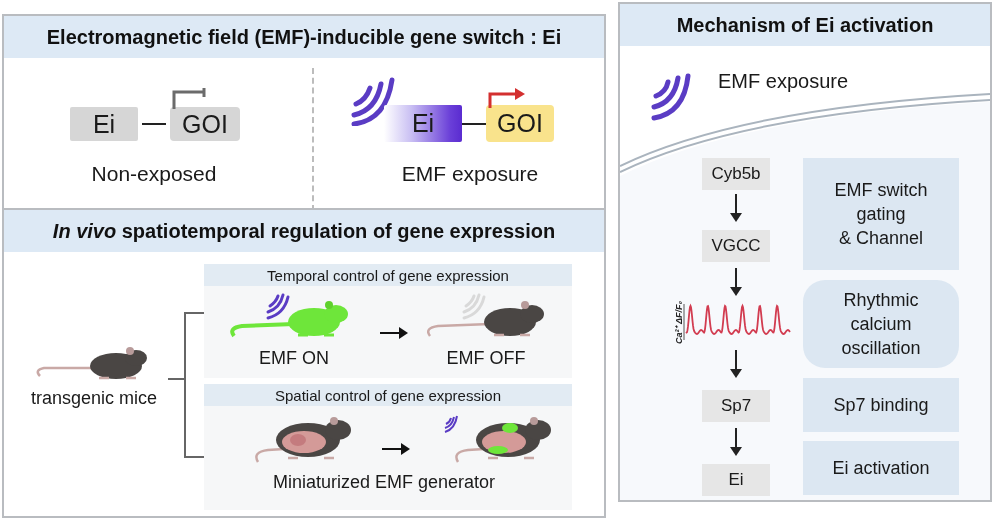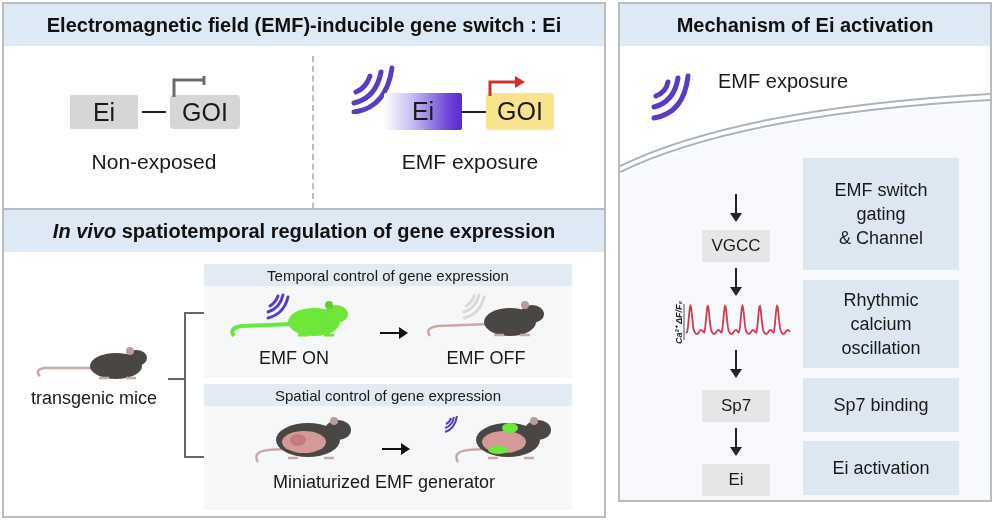--- a/index.html
+++ b/index.html
@@ -3,21 +3,21 @@
 <meta charset="utf-8">
 <style>
   * { box-sizing: border-box; margin: 0; padding: 0; }
   html, body { width: 994px; height: 520px; background: #ffffff; overflow: hidden; }
   body { font-family: "Liberation Sans", sans-serif; color: #1a1a1a; position: relative; }
 
   .panel { position: absolute; border: 2px solid #b9bcc0; background: #ffffff; }
   .panel-header { position: absolute; left: 0; right: 0; top: 0; background: #dde9f5; display: flex; align-items: center; justify-content: center; font-weight: bold; color: #111; }
 
   
-  #panel-switch { left: 2px; top: 2px; width: 604px; height: 252px; }
+  #panel-switch { left: 2px; top: 14px; width: 604px; height: 252px; }
   #panel-switch .panel-header { height: 42px; font-size: 20px; }
   .divider-dashed { position: absolute; left: 308px; top: 52px; bottom: 4px; border-left: 2px dashed #bcbcbc; }
 
   .gene-box { position: absolute; display: flex; align-items: center; justify-content: center; font-size: 25px; color: #1a1a1a; border-radius: 2px; }
   .gene-gray { background: #d6d6d6; }
   .gene-goi-on { background: #f9e38c; border-radius: 4px; }
   .gene-ei-on { background: linear-gradient(to right, #ffffff 0%, #c9bff3 35%, #6a3fd8 85%, #5a2bd0 100%); }
   .link-line { position: absolute; height: 2px; background: #222; }
   .caption { position: absolute; font-size: 21px; color: #1a1a1a; text-align: center; }
 
@@ -166,20 +166,21 @@
     <path d="M0 130 Q120 70 370 56 L370 130 Z" fill="#f7f9fc"></path>
   </svg>
 
   <svg style="position:absolute; left:30px; top:66px;" width="52" height="52">
     <path d="M6 26 Q16 22 18 12" stroke="#5a3cc4" stroke-width="5" fill="none" stroke-linecap="round"></path>
     <path d="M4 37 Q24 32 28 8" stroke="#5a3cc4" stroke-width="5" fill="none" stroke-linecap="round"></path>
     <path d="M4 48 Q34 43 38 6" stroke="#5a3cc4" stroke-width="5" fill="none" stroke-linecap="round"></path>
   </svg>
   <div style="position:absolute; left:98px; top:66px; font-size:20px; color:#1a1a1a;">EMF exposure</div>
 
+  <div class="mech-node" style="top:154px;">Cyb5b</div>
   <div class="arrow-v" style="top:190px; height:26px;"></div>
   <div class="mech-node" style="top:226px;">VGCC</div>
   <div class="arrow-v" style="top:264px; height:26px;"></div>
 
   <div class="ca-label" style="top:340px;">Ca²⁺ ΔF/F₀</div>
   <svg style="position:absolute; left:62px; top:298px;" width="110" height="40">
     <line x1="2" y1="2" x2="2" y2="38" stroke="#555" stroke-width="1"></line>
     <path id="ca-trace" d="M4.0 30.0 L4.5 30.6 L5.0 30.2 L5.5 28.2 L6.0 24.4 L6.5 19.3 L7.0 13.6 L7.5 8.5 L8.0 5.0 L8.5 3.9 L9.0 5.3 L9.5 8.8 L10.0 13.6 L10.5 18.8 L11.0 23.4 L11.5 26.7 L12.0 28.7 L12.5 29.8 L13.0 30.5 L13.5 31.1 L14.0 31.6 L14.5 31.9 L15.0 32.0 L15.5 31.8 L16.0 31.3 L16.5 30.7 L17.0 30.0 L17.5 29.3 L18.0 28.7 L18.5 28.2 L19.0 28.0 L19.5 28.1 L20.0 28.4 L20.5 28.9 L21.0 29.5 L21.5 30.2 L22.0 30.6 L22.5 29.7 L23.0 27.1 L23.5 22.8 L24.0 17.4 L24.5 11.8 L25.0 7.1 L25.5 4.4 L26.0 4.1 L26.5 6.2 L27.0 10.3 L27.5 15.4 L28.0 20.4 L28.5 24.6 L29.0 27.5 L29.5 29.1 L30.0 30.0 L30.5 30.7 L31.0 31.3 L31.5 31.8 L32.0 32.0 L32.5 31.9 L33.0 31.6 L33.5 31.1 L34.0 30.5 L34.5 29.8 L35.0 29.1 L35.5 28.5 L36.0 28.1 L36.5 28.0 L37.0 28.1 L37.5 28.5 L38.0 29.1 L38.5 29.8 L39.0 30.4 L39.5 30.5 L40.0 29.0 L40.5 25.8 L41.0 21.1 L41.5 15.5 L42.0 10.1 L42.5 6.0 L43.0 4.0 L43.5 4.5 L44.0 7.4 L44.5 11.9 L45.0 17.1 L45.5 22.0 L46.0 25.7 L46.5 28.2 L47.0 29.5 L47.5 30.2 L48.0 30.9 L48.5 31.5 L49.0 31.9 L49.5 32.0 L50.0 31.9 L50.5 31.5 L51.0 30.9 L51.5 30.2 L52.0 29.5 L52.5 28.9 L53.0 28.4 L53.5 28.1 L54.0 28.0 L54.5 28.2 L55.0 28.7 L55.5 29.3 L56.0 30.0 L56.5 30.6 L57.0 30.2 L57.5 28.2 L58.0 24.4 L58.5 19.3 L59.0 13.6 L59.5 8.5 L60.0 5.0 L60.5 3.9 L61.0 5.3 L61.5 8.8 L62.0 13.6 L62.5 18.8 L63.0 23.4 L63.5 26.7 L64.0 28.7 L64.5 29.8 L65.0 30.5 L65.5 31.1 L66.0 31.6 L66.5 31.9 L67.0 32.0 L67.5 31.8 L68.0 31.3 L68.5 30.7 L69.0 30.0 L69.5 29.3 L70.0 28.7 L70.5 28.2 L71.0 28.0 L71.5 28.1 L72.0 28.4 L72.5 28.9 L73.0 29.5 L73.5 30.2 L74.0 30.6 L74.5 29.7 L75.0 27.1 L75.5 22.8 L76.0 17.4 L76.5 11.8 L77.0 7.1 L77.5 4.4 L78.0 4.1 L78.5 6.2 L79.0 10.3 L79.5 15.4 L80.0 20.4 L80.5 24.6 L81.0 27.5 L81.5 29.1 L82.0 30.0 L82.5 30.7 L83.0 31.3 L83.5 31.8 L84.0 32.0 L84.5 31.9 L85.0 31.6 L85.5 31.1 L86.0 30.5 L86.5 29.8 L87.0 29.1 L87.5 28.5 L88.0 28.1 L88.5 28.0 L89.0 28.1 L89.5 28.5 L90.0 29.1 L90.5 29.8 L91.0 30.4 L91.5 30.5 L92.0 29.0 L92.5 25.8 L93.0 21.1 L93.5 15.5 L94.0 10.1 L94.5 6.0 L95.0 4.0 L95.5 4.5 L96.0 7.4 L96.5 11.9 L97.0 17.1 L97.5 22.0 L98.0 25.7 L98.5 28.2 L99.0 29.5 L99.5 30.2 L100.0 30.9 L100.5 31.5 L101.0 31.9 L101.5 32.0 L102.0 31.9 L102.5 31.5 L103.0 30.9 L103.5 30.2 L104.0 29.5 L104.5 28.9 L105.0 28.4 L105.5 28.1 L106.0 28.0 L106.5 28.2 L107.0 28.7 L107.5 29.3 L108.0 30.0 " stroke="#d23c50" stroke-width="1.8" fill="none"></path>
   </svg>
   <div class="arrow-v" style="top:346px; height:26px;"></div>
@@ -188,21 +189,21 @@
   <div class="arrow-v" style="top:424px; height:26px;"></div>
   <div class="mech-node" style="top:460px;">Ei</div>
 
   <div class="mech-desc" style="top:154px; height:112px;">
     <div>
       <div>EMF switch</div>
       <div>gating</div>
       <div>&amp; Channel</div>
     </div>
   </div>
-  <div class="mech-desc" style="top:276px; height:88px;">
+  <div class="mech-desc" style="top:276px; height:88px;border-radius:22px;">
     <div>
       <div>Rhythmic</div>
       <div>calcium</div>
       <div>oscillation</div>
     </div>
   </div>
   <div class="mech-desc" style="top:374px; height:54px;">Sp7 binding</div>
   <div class="mech-desc" style="top:437px; height:54px;">Ei activation</div>
 </div>
 

